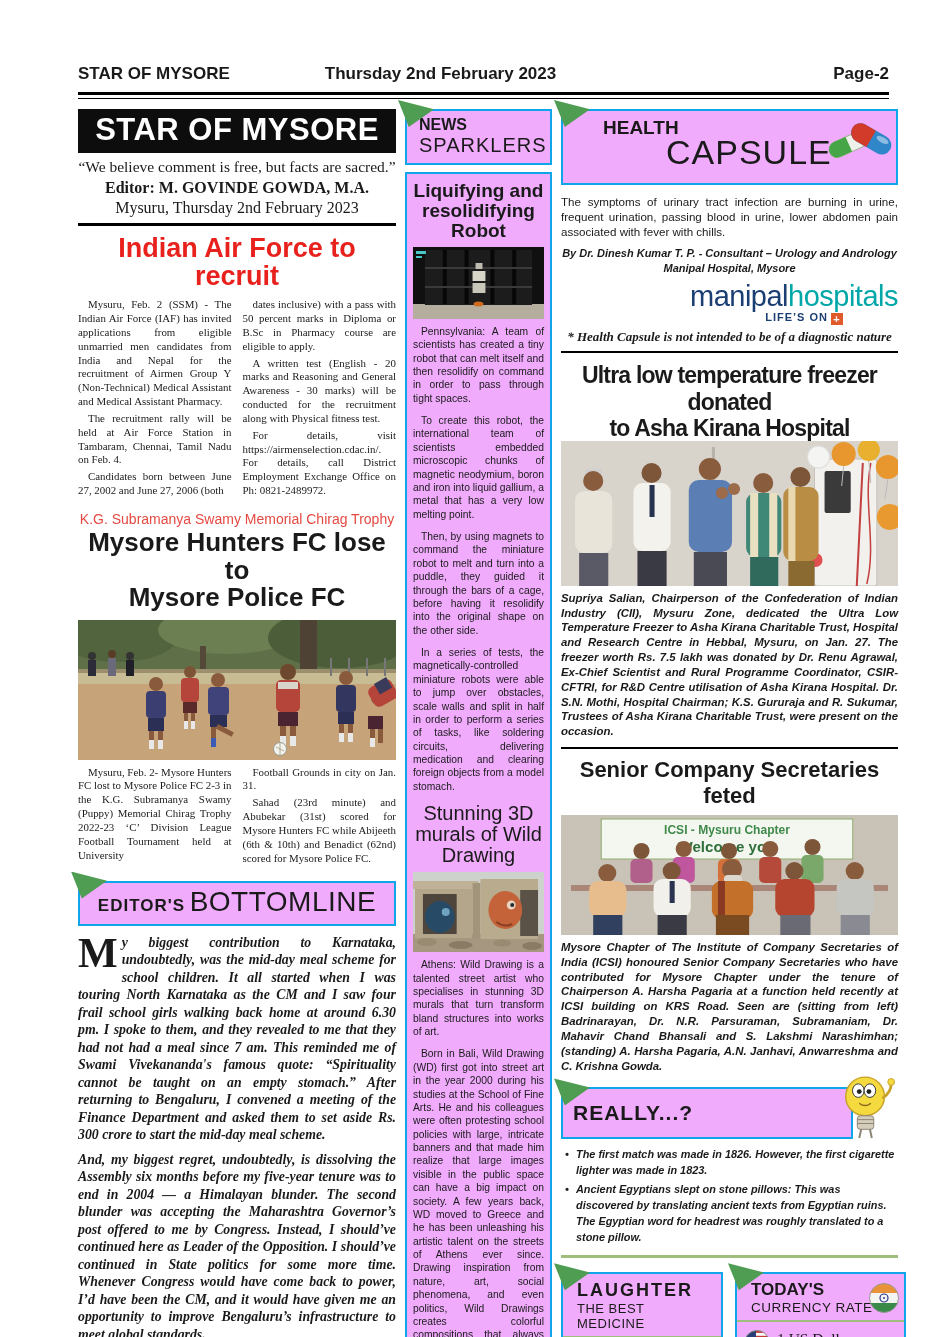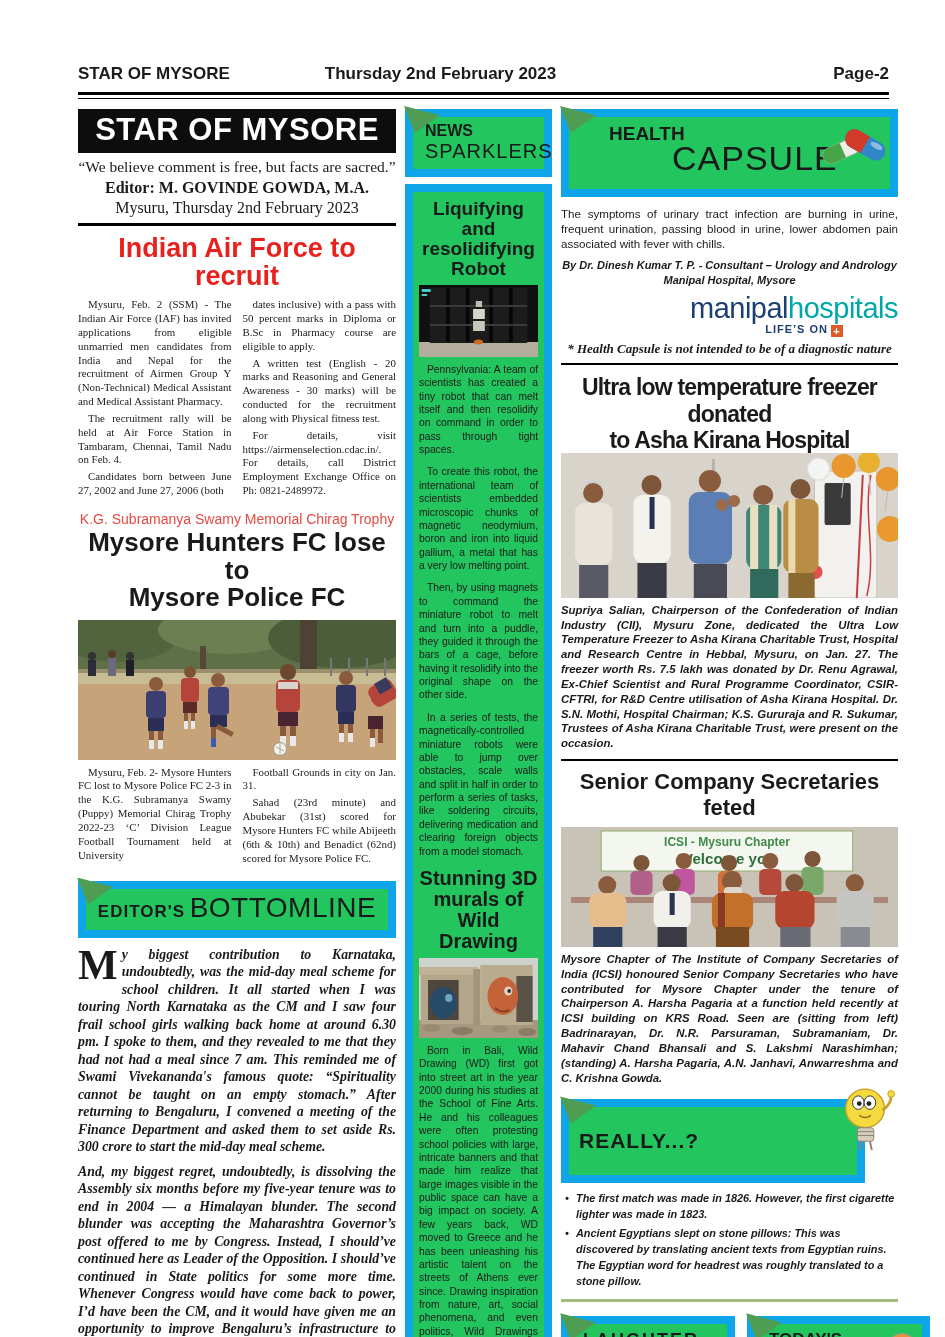--- a/index.html
+++ b/index.html
@@ -25,57 +25,57 @@
   .kicker{color:#e44a42;font-size:14px;text-align:center;margin:10px 0 2px;}
   .black-head{font-weight:bold;font-size:26px;text-align:center;line-height:1.06;margin:2px 0 8px;}
   .cond-head{font-weight:bold;font-size:23px;letter-spacing:-.8px;text-align:center;line-height:1.07;margin:8px 0 6px;transform:scaleY(1.08);transform-origin:top;}
   .sec-head{font-weight:bold;font-size:22px;text-align:center;margin:8px 0 6px;}
   
   .twocol{display:flex;gap:11px;}
   .txtcol{flex:1;font-size:10.9px;line-height:1.27;text-align:justify;font-family:Liberation Serif, serif;}
   .txtcol p{margin:0 0 3px;text-indent:10px;}
   .caption{font-size:11.4px;font-weight:bold;font-style:italic;line-height:1.3;text-align:justify;margin:5px 0 0;}
   
-  .gbox{border:8px solid #0ea5e9;position:relative;background:#22c55e;}
+  .gbox{border:2px solid #0ea5e9;position:relative;background:#f0abfc;}
   .corner-flag{position:absolute;top:-11px;left:-9px;width:36px;height:27px;background:#4f9d52;clip-path:polygon(0 0,100% 34%,30% 100%);}
   .green-rule{border-top:3px solid #9fbe7e;margin:10px 0 0;}
   
   .bl-box{margin-top:12px;padding:3px 6px 6px;text-align:center;}
   .bl-l1{font-weight:bold;font-size:17px;letter-spacing:1px;}
   .bl-l2{font-size:28px;letter-spacing:.5px;}
   .serif-body{font-family:"Liberation Serif",serif;font-style:italic;font-weight:bold;font-size:13.8px;line-height:1.27;text-align:justify;margin-top:8px;}
   .serif-body p{margin:0 0 7px;}
   .dropcap{float:left;font-size:42px;line-height:.8;font-style:normal;padding:3px 4px 0 0;}
   
   .spark-head{padding:5px 6px 6px 12px;}
   .spark-l1{font-weight:bold;font-size:16px;}
   .spark-l2{font-size:20px;letter-spacing:1px;}
   .spark-body{margin-top:7px;padding:5px 6px 8px;}
   .mid-head{font-weight:bold;font-size:19px;text-align:center;line-height:1.05;margin:2px 0 6px;}
-  .mid-head2{font-weight:bold;font-size:20px;text-align:center;line-height:1.05;margin:10px 0 6px;}
+  .mid-head2{font-weight:normal;font-size:20px;text-align:center;line-height:1.05;margin:10px 0 6px;}
   .mid-txt p{font-size:10.3px;line-height:1.3;text-align:justify;margin:0 0 9px;text-indent:8px;}
   .photo{display:block;width:100%;}
   
   .health-box{height:64px;padding:4px 8px;}
   .h-l1{font-weight:bold;font-size:19px;margin-left:32px;display:block;margin-top:2px;}
   .h-l2{font-size:34px;display:block;margin-left:95px;margin-top:-6px;letter-spacing:1px;}
   .pills{position:absolute;right:2px;top:4px;}
   .uti{font-size:11.6px;line-height:1.3;text-align:justify;margin:9px 0 0;}
   .byline{font-size:11px;font-weight:bold;font-style:italic;text-align:center;margin-top:7px;line-height:1.35;}
   .mlogo{text-align:right;margin-top:4px;font-size:29px;letter-spacing:-.5px;}
   .mlogo .m1{color:#1b3f72;}
   .mlogo .m2{color:#00a7a9;}
   .mtag{text-align:right;margin-right:55px;font-size:11px;font-weight:bold;color:#1b3f72;letter-spacing:1px;margin-top:-2px;}
   .mh-plus{display:inline-block;width:12px;height:12px;background:#e05a2a;color:#fff;font-size:11px;line-height:12px;text-align:center;font-weight:bold;vertical-align:-2px;margin-left:3px;}
   .note{font-family:"Liberation Serif",serif;font-style:italic;font-weight:bold;font-size:13px;text-align:center;margin:4px 0 0;}
   .thin-rule{border-top:2px solid #000;margin:6px 0 0;}
   .sec-rule{border-top:2px solid #000;margin:8px 0 0;}
   
   .really-wrap{position:relative;margin-top:14px;}
-  .really-box{width:268px;padding:22px 10px;font-weight:bold;font-size:21px;letter-spacing:1px;}
+  .really-box{width:268px;padding:12px 10px;font-weight:bold;font-size:21px;letter-spacing:1px;}
   .bulb{position:absolute;right:2px;top:-16px;}
   .bullets{margin:8px 0 0;padding:0 0 0 4px;list-style:none;}
   .bullets li{font-size:10.9px;font-weight:bold;font-style:italic;line-height:1.45;margin-bottom:3px;padding-left:11px;position:relative;}
   .bullets li::before{content:"•";position:absolute;left:0;top:0;}
   
   .bottom-row{display:flex;gap:12px;margin-top:14px;}
   .laugh-box{width:158px;flex:none;}
   .curr-box{width:167px;flex:none;}
   .mini-head{border-bottom:2px solid #9fbe7e;padding:6px 8px 5px 14px;position:relative;}
   .lh-l1{font-weight:bold;font-size:18px;letter-spacing:2px;display:block;}
@@ -280,20 +280,21 @@
           <ellipse cx="93" cy="38" rx="17" ry="19" fill="#c4633a"></ellipse>
           <circle cx="99" cy="33" r="4.5" fill="#e8d4c0"></circle>
             <circle cx="100" cy="33" r="2" fill="#222a33"></circle>
           <path d="M84 50 q8 6 16 2" stroke="#8a3f22" stroke-width="2" fill="none"></path>
           <ellipse cx="14" cy="70" rx="10" ry="4" fill="#998a72"></ellipse>
             <ellipse cx="48" cy="73" rx="12" ry="4" fill="#8a7c64"></ellipse>
             <ellipse cx="90" cy="71" rx="9" ry="3.5" fill="#998a72"></ellipse>
             <ellipse cx="120" cy="74" rx="10" ry="4" fill="#8a7c64"></ellipse>
         </svg>
         <div class="mid-txt" style="margin-top:6px;">
+          <p>Athens: Wild Drawing is a talented street artist who specialises in stunning 3D murals that turn transform bland structures into works of art.</p>
           <p>Born in Bali, Wild Drawing (WD) first got into street art in the year 2000 during his studies at the School of Fine Arts. He and his colleagues were often protesting school policies with large, intricate banners and that made him realize that large images visible in the public space can have a big impact on society. A few years back, WD moved to Greece and he has been unleashing his artistic talent on the streets of Athens ever since. Drawing inspiration from nature, art, social phenomena, and even politics, Wild Drawings creates colorful compositions that always catch the eyes of passers-by.</p>
 
         </div>
       </div>
     </div>
 
     <div class="col-right">
       <div class="gbox health-box">
         <span class="corner-flag"></span>
         <span class="h-l1">HEALTH</span>

